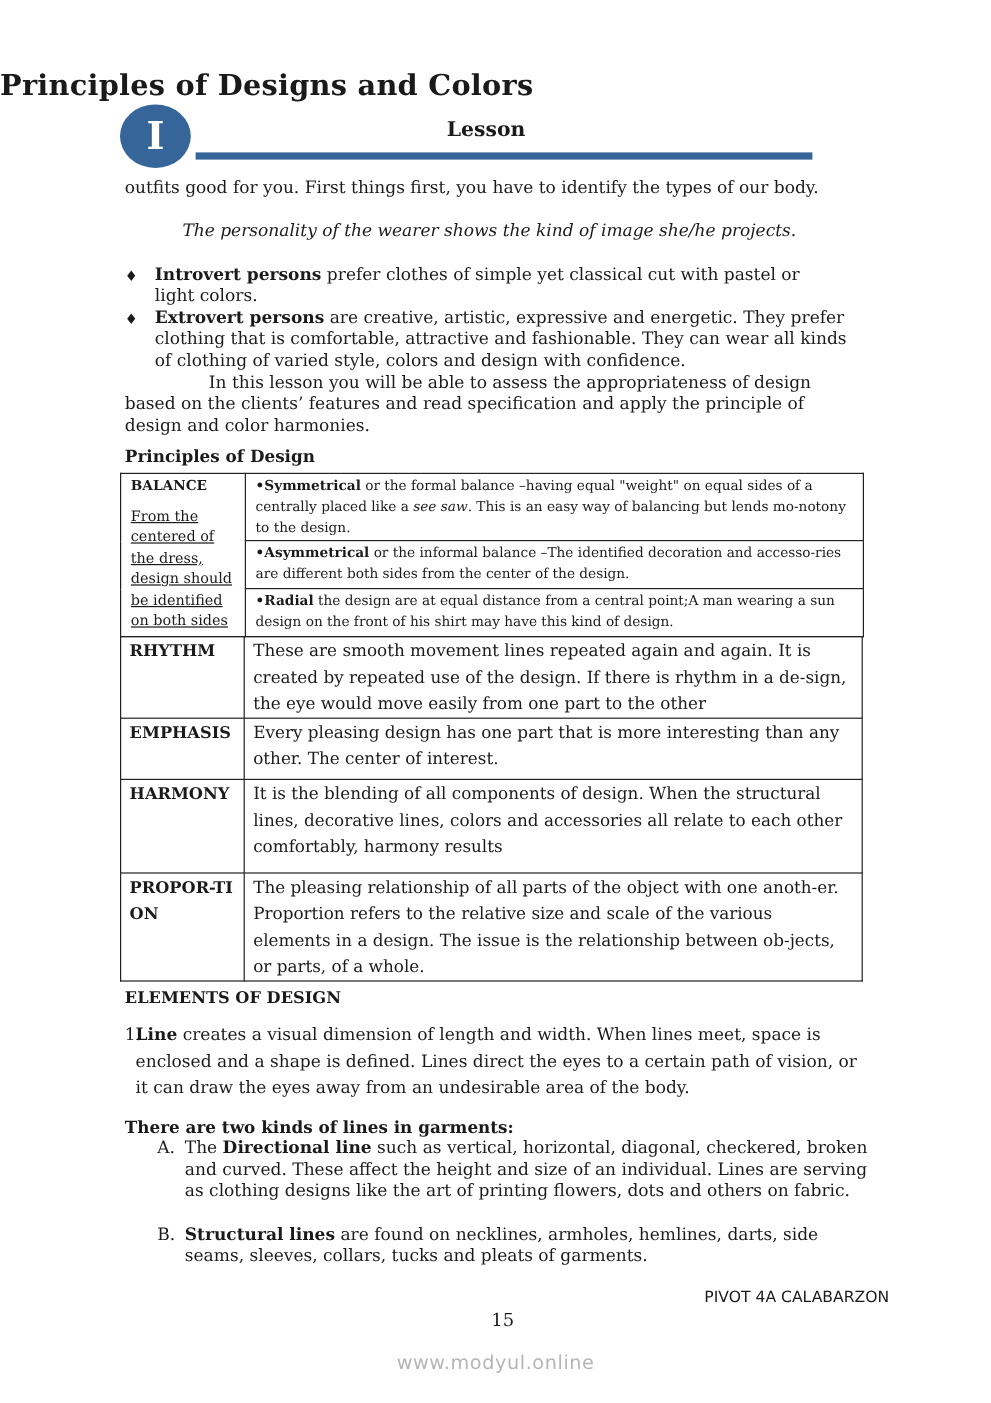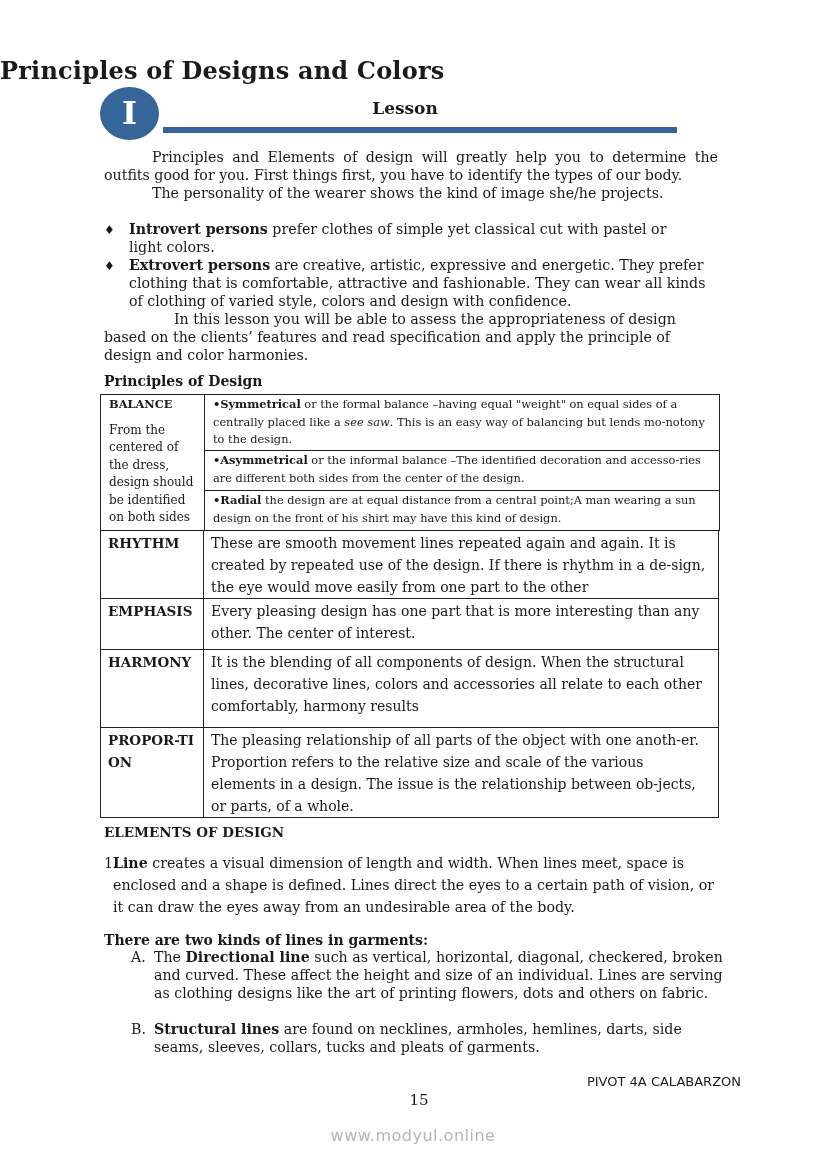--- a/index.html
+++ b/index.html
@@ -34,24 +34,23 @@
 </style>
 </head>
 <body>
 
 <div class="abs title">Principles of Designs and Colors</div>
 <div class="abs badge">I</div>
 <div class="abs lesson">Lesson</div>
 <div class="abs rule"></div>
 
 <div class="abs p body-text" style="top:148px;">
-  <div style="text-align:justify; text-align-last:justify;"><span class="indent"></span><span>Principles and Elements of design will greatly help you to determine the</span></div>
   <div>outfits good for you.  First things first, you have to identify the types of our body.</div>
 </div>
-<div class="abs p body-text" style="top:184px;">
+<div class="abs p body-text" style="top:184px;font-style:italic;">
   <div><span class="indent"></span><span>The personality of the wearer shows the kind of image she/he projects.</span></div>
 </div>
 
 <span class="bullet" style="top:223px;">♦</span>
 <div class="abs bullet-text body-text" style="top:220px; width:560px;">
   <b>Introvert persons</b><span> prefer clothes of simple yet classical cut with pastel or light colors.</span>
 </div>
 
 <span class="bullet" style="top:259px;">♦</span>
 <div class="abs bullet-text body-text" style="top:256px; width:590px;">
@@ -63,21 +62,21 @@
   <div>based  on the clients’ features and read specification and apply the principle of design and color harmonies.</div>
 </div>
 
 <div class="abs section-h" style="left:104px; top:373px;">Principles of Design</div>
 
 <table class="principles t1">
   <tbody>
       <tr style="height:56px;">
     <td rowspan="3" class="key-col" style="width:89px; padding-left:8px;">
       <div class="key" style="margin-bottom:8px;">BALANCE</div>
-      <div style="font-size:12px;"> From the centered of the dress, design should be identified on both sides</div>
+      <div style="font-size:12px;text-decoration:underline;"> From the centered of the dress, design should be identified on both sides</div>
     </td>
     <td>
       <b>•Symmetrical</b><span> or the formal balance –having equal "weight" on equal sides of a centrally placed like a </span><i>see saw</i><span>. This is an easy way of balancing but lends mo-notony to the design.</span>
     </td>
   </tr>
   <tr style="height:40px;">
     <td>
       <b>•Asymmetrical</b><span> or the informal balance –The identified decoration and accesso-ries are different both sides from the center of the design.</span>
     </td>
   </tr>

